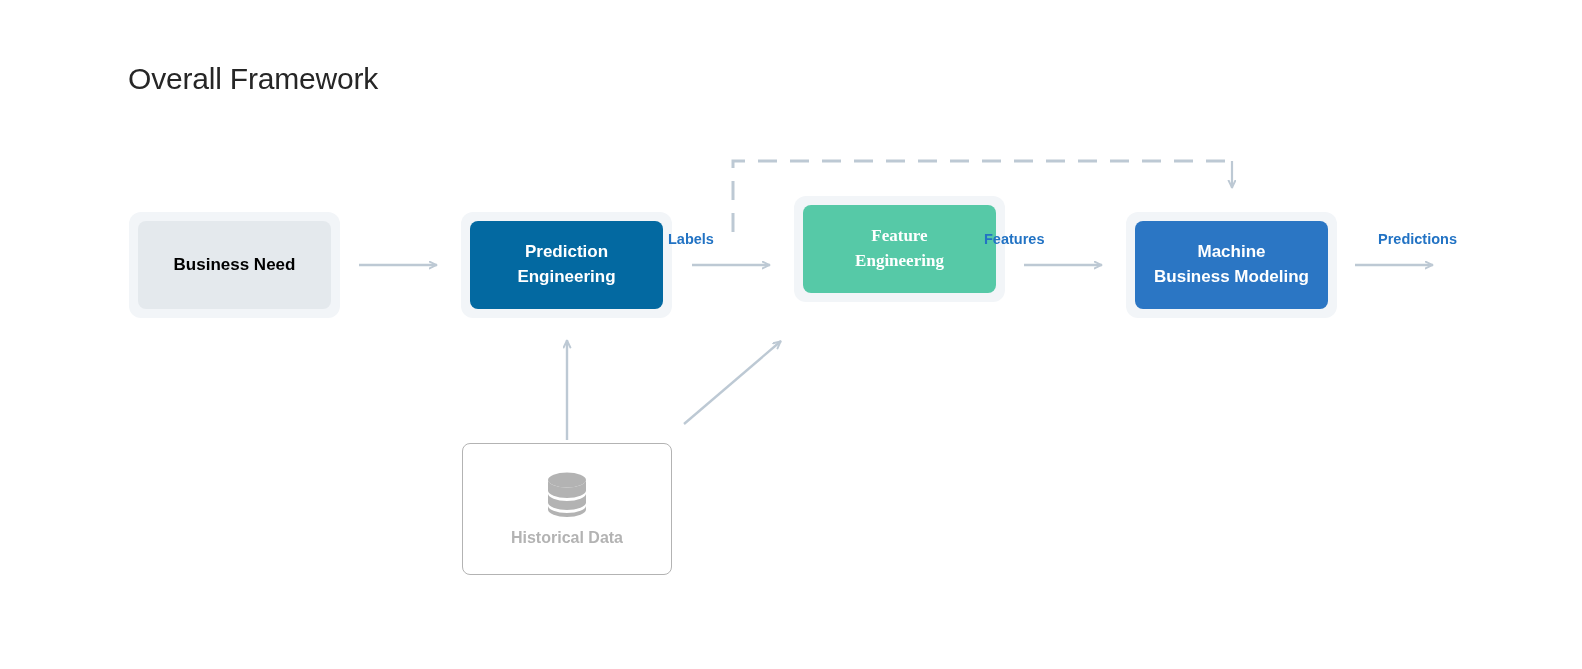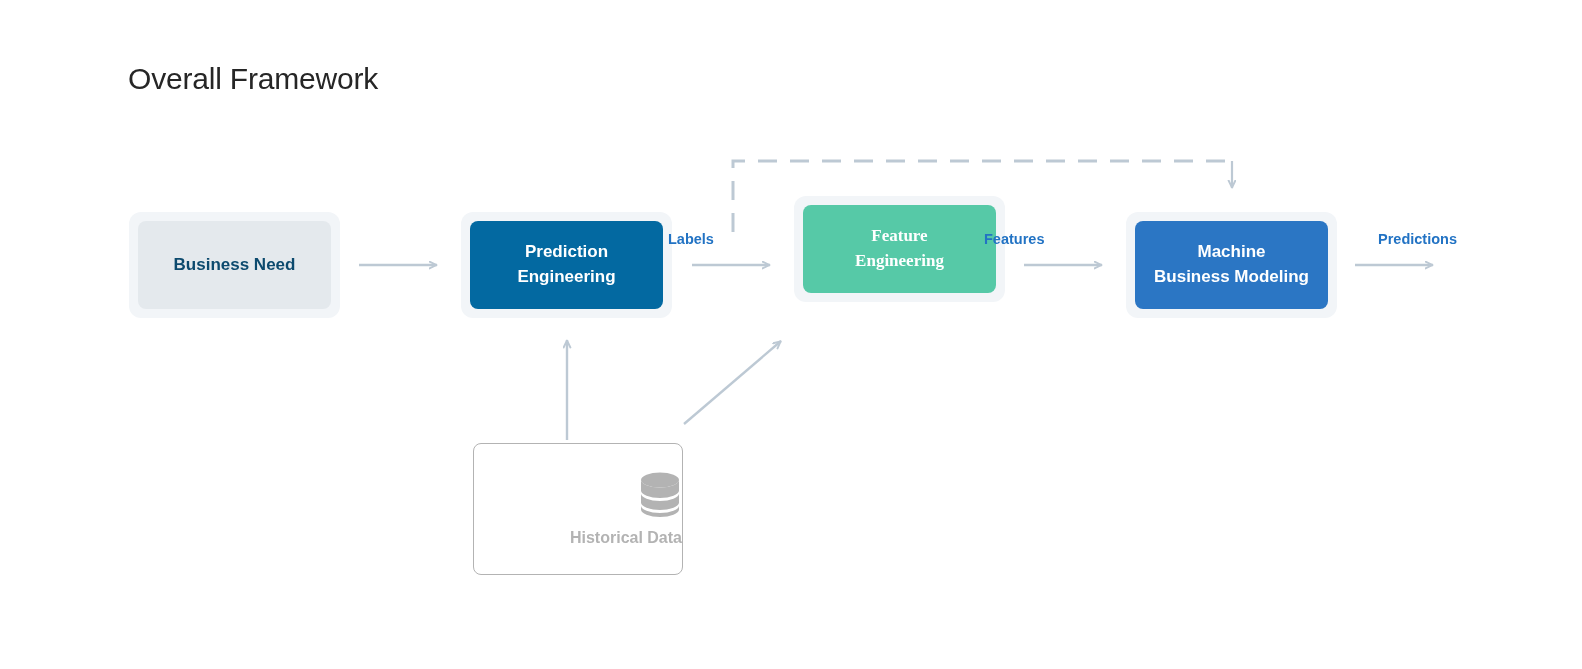--- a/index.html
+++ b/index.html
@@ -49,21 +49,21 @@
     align-items: center;
     justify-content: center;
     text-align: center;
     font-size: 17px;
     font-weight: bold;
     line-height: 1.45;
     box-sizing: border-box;
   }
   .node-box.business {
     background: #e4e9ed;
-    color: #0c4a6e;
+    color: #000000;
   }
   .node-box.prediction {
     background: #0369a1;
     color: #ffffff;
   }
   .node-box.feature {
     background: #56c9a7;
     color: #ffffff;
   }
   .node-box.modeling {
@@ -77,23 +77,22 @@
     left: 462px;
     top: 443px;
     width: 210px;
     height: 132px;
     border: 1.5px solid #b3b3b3;
     border-radius: 8px;
     background: #ffffff;
     box-sizing: border-box;
     display: flex;
     flex-direction: column;
-    align-items: flex-end;
+    align-items: center;
     justify-content: center;
-    margin-left: 11px;
   }
   #datastore-icon {
     width: 44px;
     height: 46px;
     display: block;
     margin-bottom: 12px;
   }
   #datastore-label {
     font-size: 16px;
     font-weight: bold;

